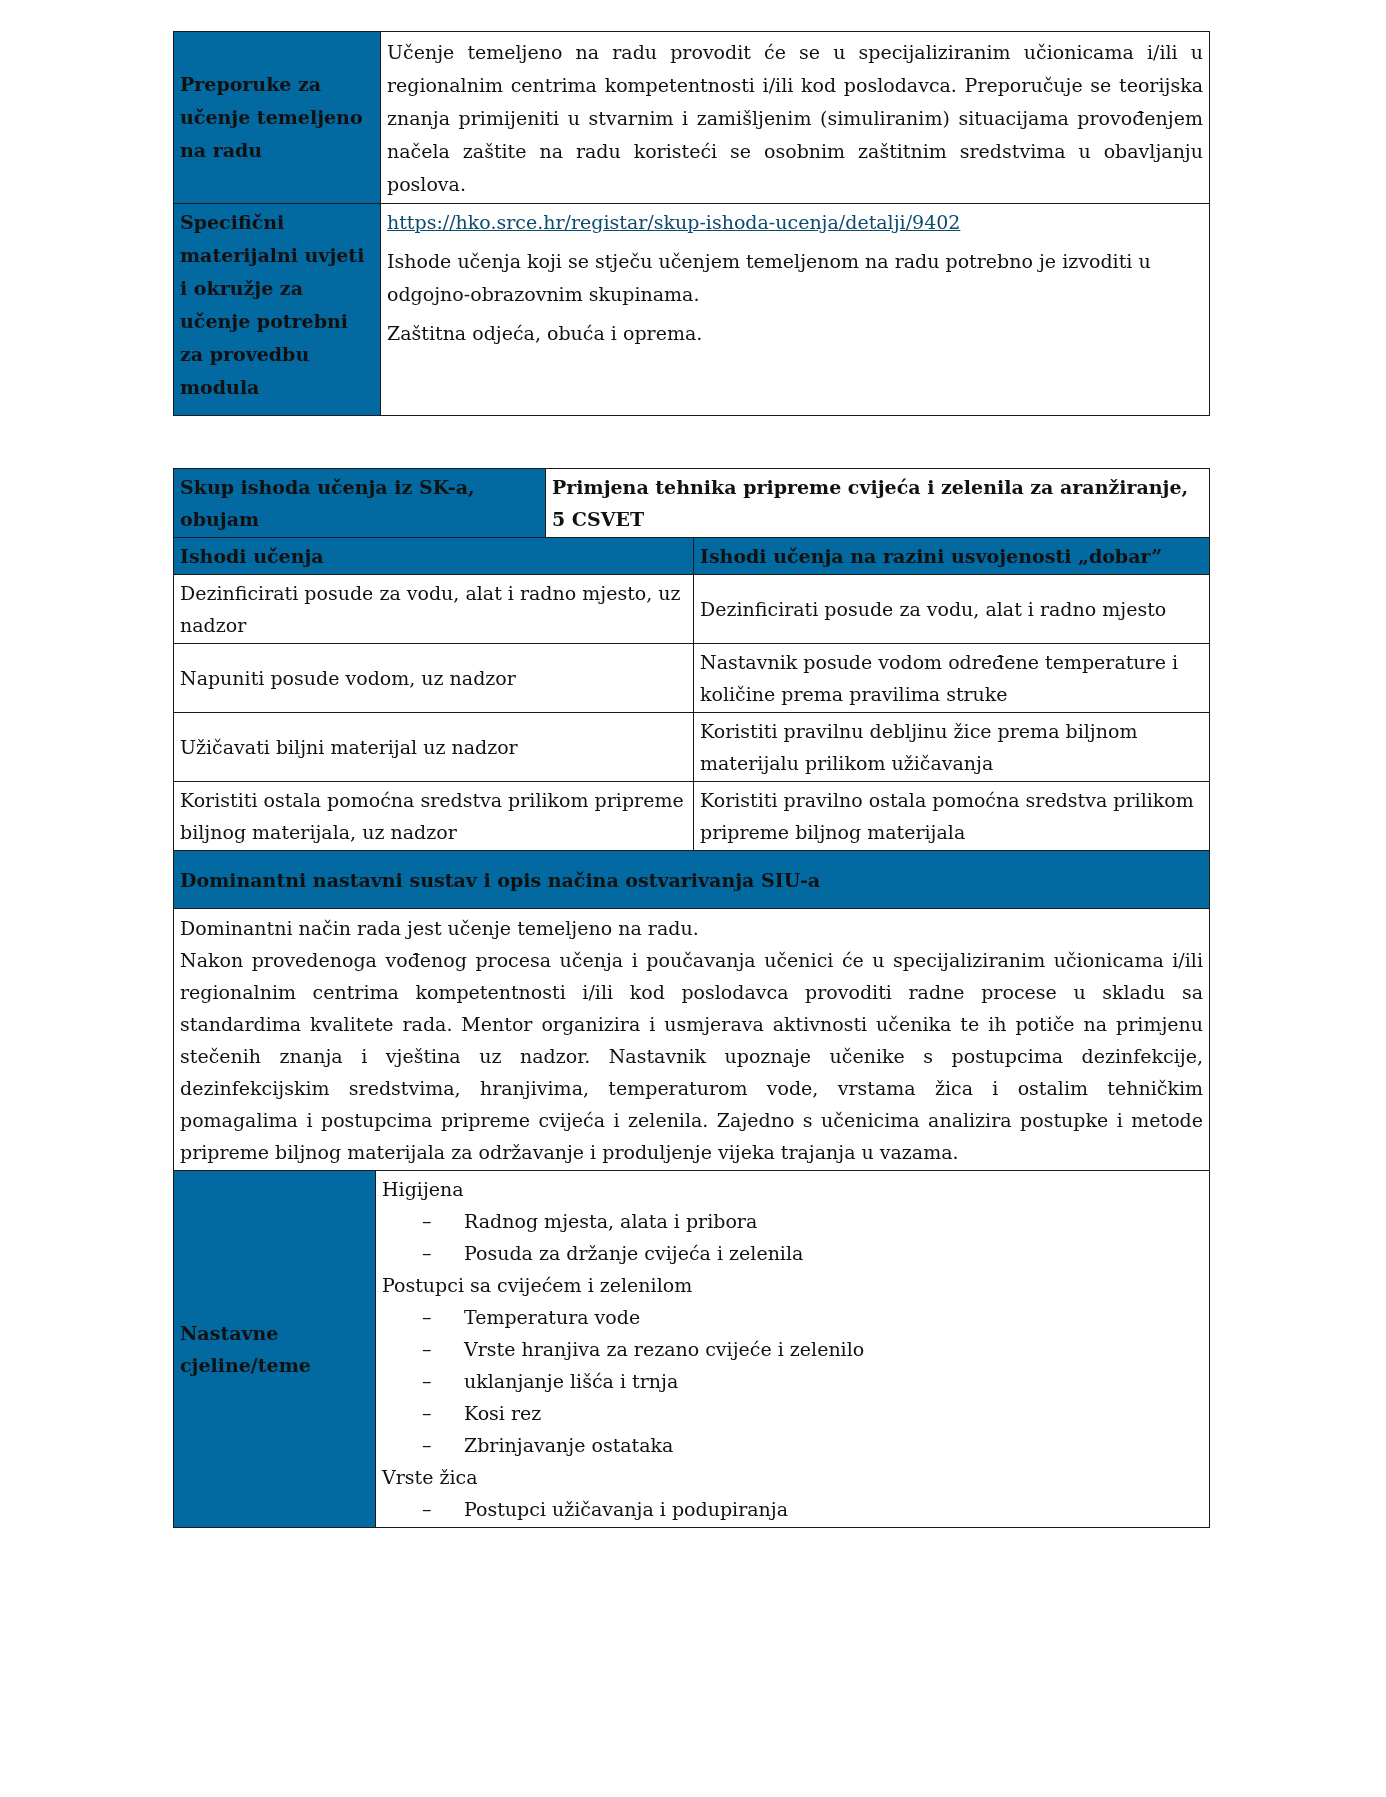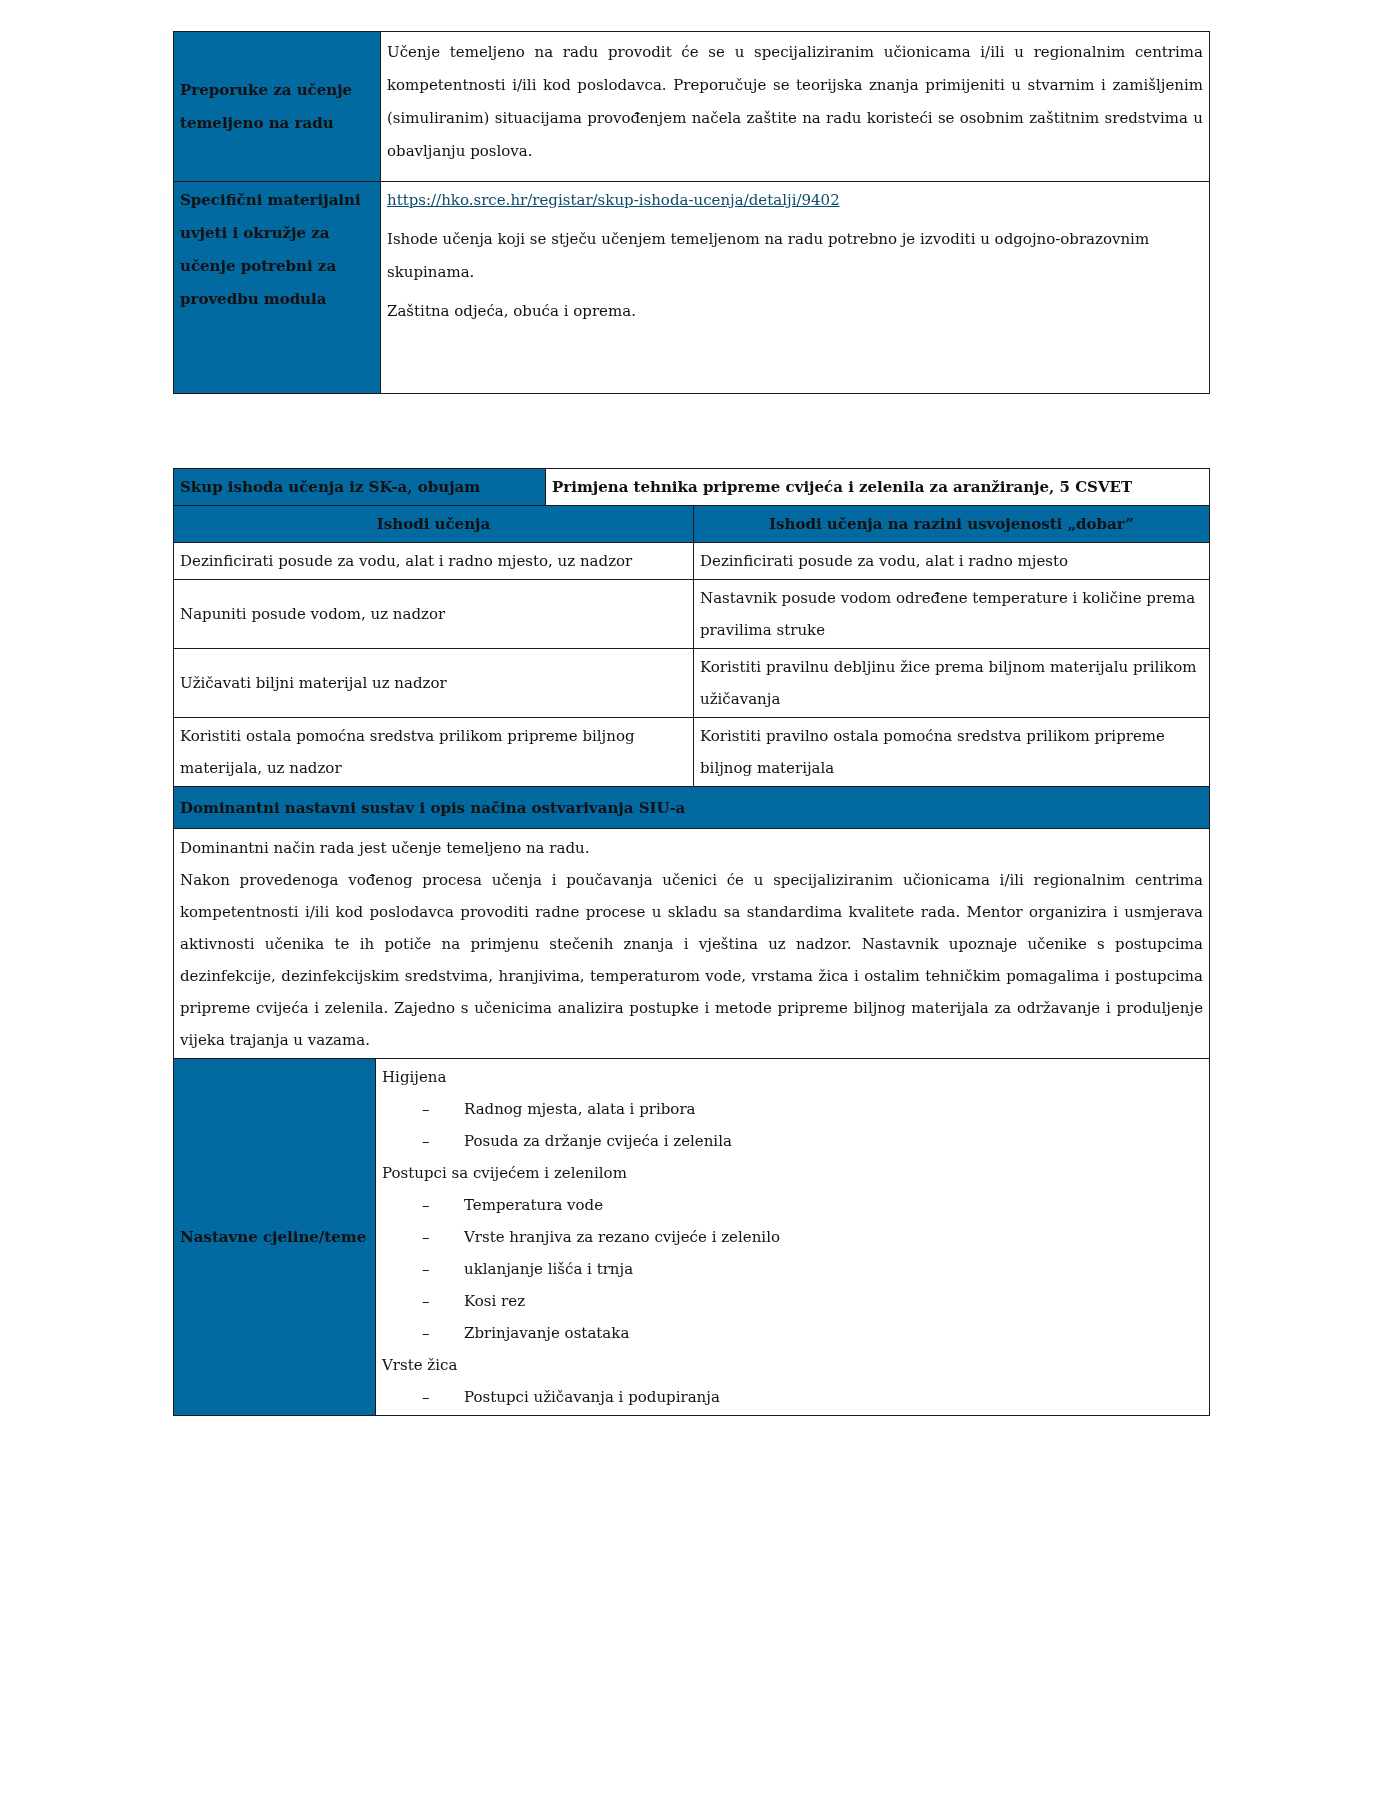--- a/index.html
+++ b/index.html
@@ -2,24 +2,24 @@
 <html><head>
 <meta charset="utf-8">
 <style>
   html, body { margin: 0; padding: 0; background: #ffffff; }
   body {
     width: 1386px; height: 1797px; position: relative; overflow: hidden;
     font-family: "DejaVu Serif", "Liberation Serif", serif;
     color: #111;
   }
   table { border-collapse: collapse; position: absolute; table-layout: fixed; }
-  td { border: 1.5px solid #1a1a1a; vertical-align: top; padding: 2px 6px; font-size: 15px; line-height: 33px; }
+  td { border: 1.5px solid #1a1a1a; vertical-align: top; padding: 2px 6px; font-size: 19px; line-height: 33px; }
   .shade { background: #0369a1; }
   .bold { font-weight: bold; }
-  .center { text-align: center; margin-top: 36px; }
+  .center { text-align: left; margin-top: 36px; }
   .justify { text-align: justify; }
   .vmid { vertical-align: middle; }
   a.link { color: #0c4a6e; text-decoration: underline; }
   p { margin: 0; }
   .gap { margin-top: 6px; }
   .sub { padding-left: 40px; position: relative; }
   .sub .dash { position: absolute; left: 40px; }
   .sub .txt { padding-left: 42px; display: inline-block; }
 
   #t1 { left: 173px; top: 31px; width: 1036px; }
@@ -75,21 +75,21 @@
     <td>Nastavnik posude vodom određene temperature i količine prema pravilima struke</td>
   </tr>
   <tr>
     <td colspan="3" class="vmid">Užičavati biljni materijal uz nadzor</td>
     <td>Koristiti pravilnu debljinu žice prema biljnom materijalu prilikom užičavanja</td>
   </tr>
   <tr>
     <td colspan="3">Koristiti ostala pomoćna sredstva prilikom pripreme biljnog materijala, uz nadzor</td>
     <td>Koristiti pravilno ostala pomoćna sredstva prilikom pripreme biljnog materijala</td>
   </tr>
-  <tr style="height:42px">
+  <tr style="height:58px">
     <td colspan="4" class="shade bold vmid">Dominantni nastavni sustav i opis načina ostvarivanja SIU-a</td>
   </tr>
   <tr>
     <td colspan="4" class="justify" style="padding-top:3px">
       <p>Dominantni način rada jest učenje temeljeno na radu.</p>
       <p>Nakon provedenoga vođenog procesa učenja i poučavanja učenici će u specijaliziranim učionicama i/ili regionalnim centrima kompetentnosti i/ili kod poslodavca provoditi radne procese u skladu sa standardima kvalitete rada. Mentor organizira i usmjerava aktivnosti učenika te ih potiče na primjenu stečenih znanja i vještina uz nadzor. Nastavnik upoznaje učenike s postupcima dezinfekcije, dezinfekcijskim sredstvima, hranjivima, temperaturom vode, vrstama žica i ostalim tehničkim pomagalima i postupcima pripreme cvijeća i zelenila. Zajedno s učenicima analizira postupke i metode pripreme biljnog materijala za održavanje i produljenje vijeka trajanja u vazama.</p>
     </td>
   </tr>
   <tr>
     <td class="shade bold vmid">Nastavne cjeline/teme</td>

